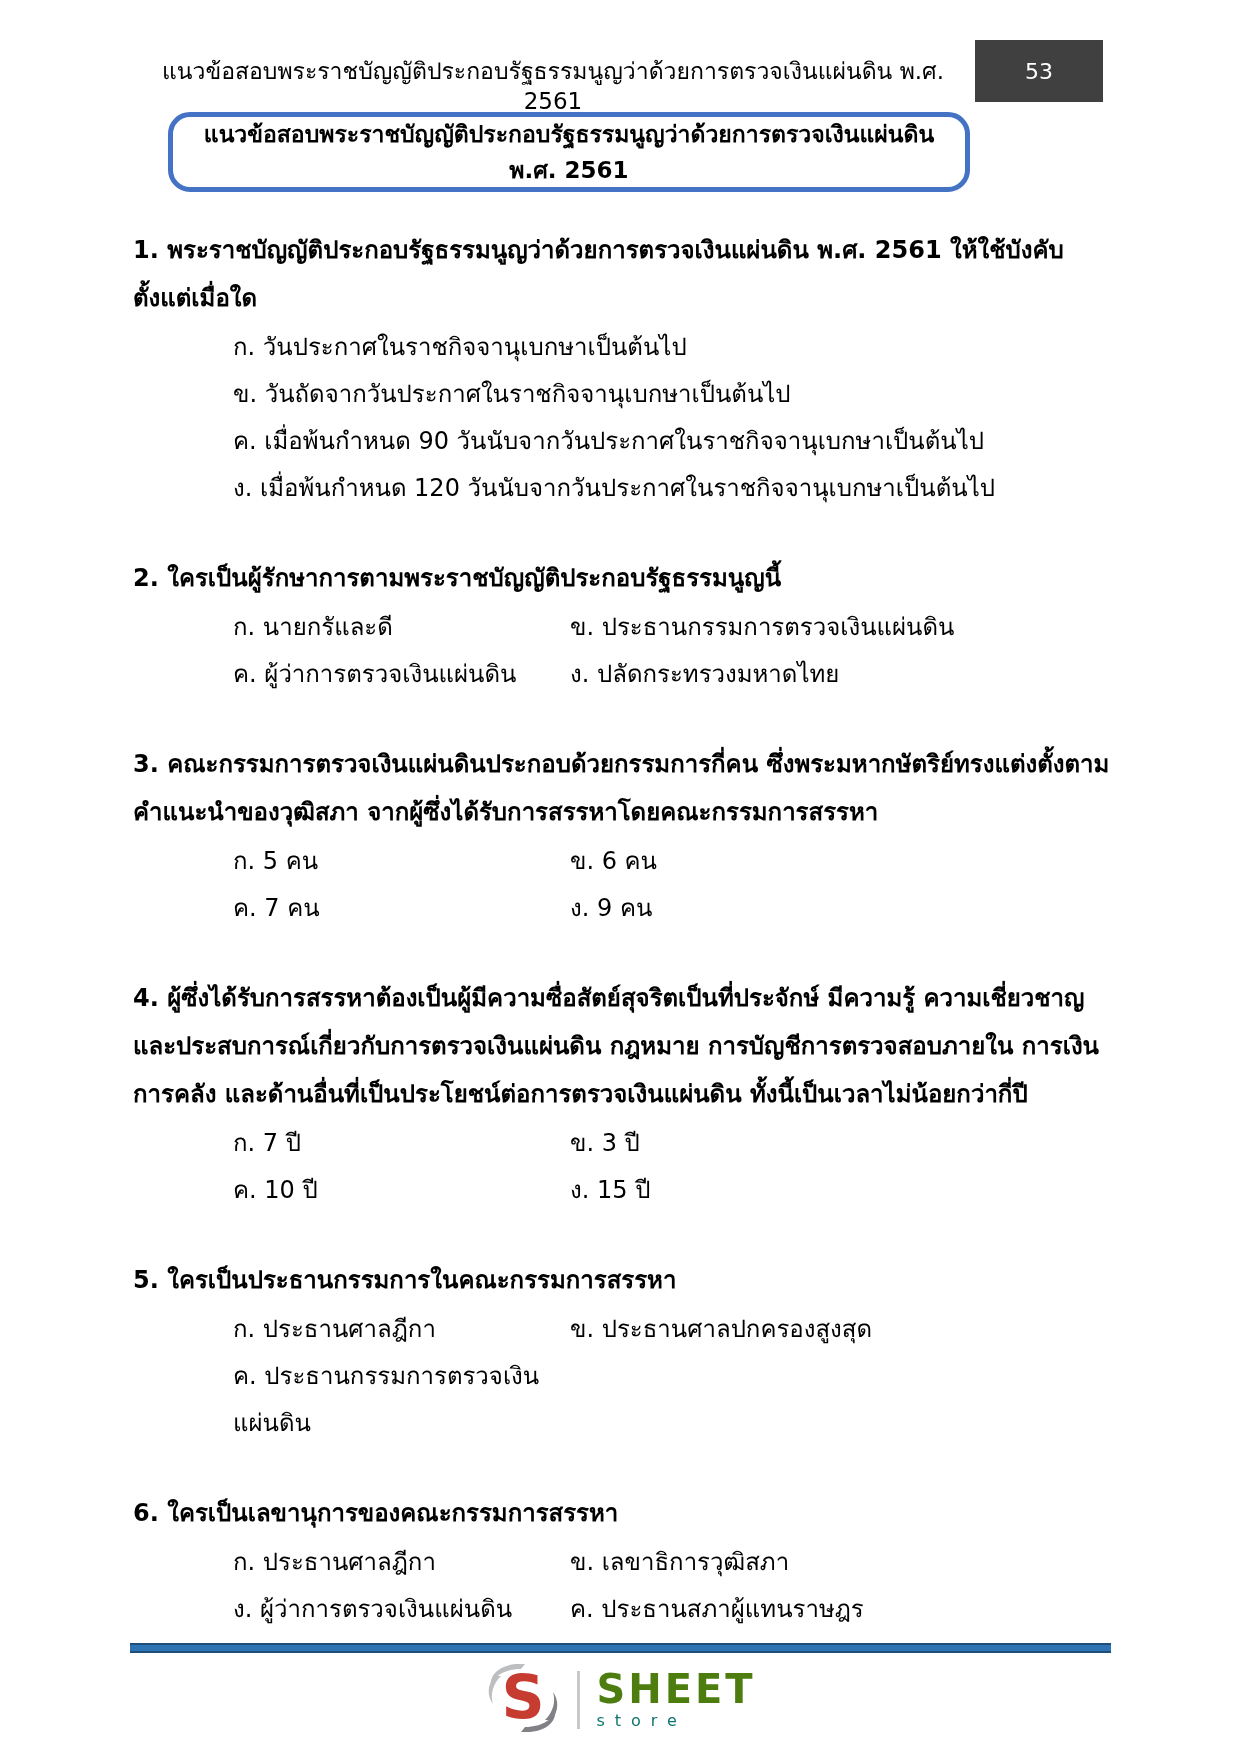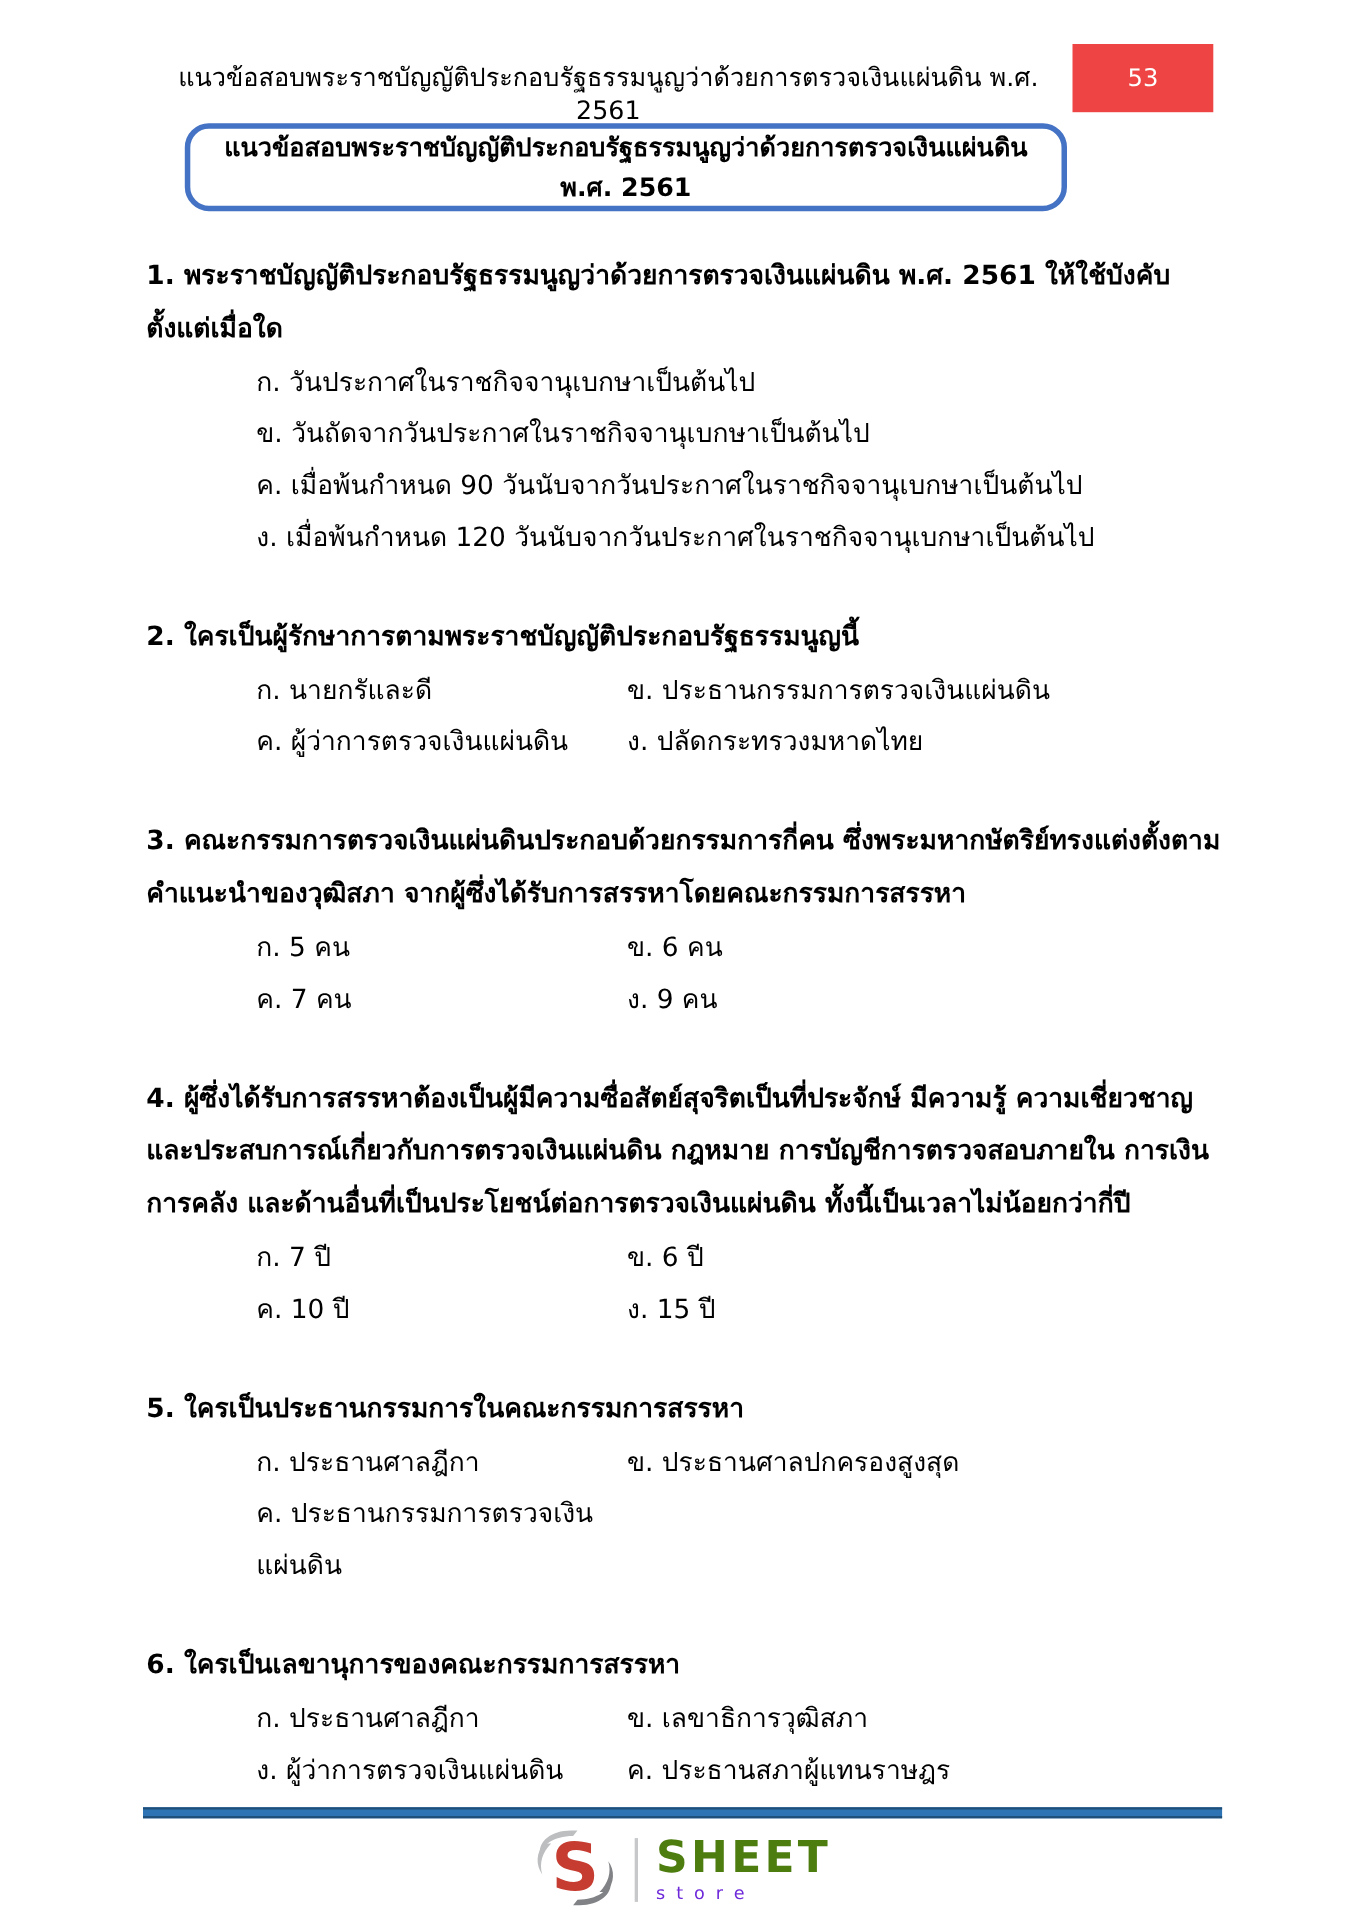--- a/index.html
+++ b/index.html
@@ -13,21 +13,21 @@
   }
   .page { position: absolute; inset: 0; }
 
   
   .header-title {
     position: absolute; top: 56px; left: 133px; width: 840px;
     text-align: center; font-size: 23px; line-height: 30px;
   }
   .page-number-box {
     position: absolute; top: 40px; left: 975px; width: 128px; height: 62px;
-    background: #ef4444; color: #ffffff;
+    background: #404040; color: #ffffff;
     display: flex; align-items: center; justify-content: center;
     font-size: 22px;
   }
 
   
   .title-box {
     position: absolute; top: 112px; left: 168px; width: 802px; height: 80px;
     box-sizing: border-box;
     border: 5px solid #4472C4; border-radius: 22px;
     background: #ffffff;
@@ -56,21 +56,21 @@
     position: absolute; top: 1662px; left: 0; width: 1241px;
     display: flex; align-items: center; justify-content: center; gap: 16px;
   }
   .logo-divider { width: 3px; height: 58px; background: #C7C8CA; }
   .logo-text-col { display: flex; flex-direction: column; align-items: flex-start; }
   .logo-title {
     font-size: 40px; font-weight: bold; color: #4d7c0f;
     letter-spacing: 3px; line-height: 40px;
   }
   .logo-subtitle {
-    font-size: 16px; color: #6d28d9; letter-spacing: 10px;
+    font-size: 16px; color: #0f766e; letter-spacing: 10px;
     line-height: 20px; margin-top: 2px;
   }
 </style>
 </head>
 <body>
 
 <div class="page">
 
   <div class="header-title">แนวข้อสอบพระราชบัญญัติประกอบรัฐธรรมนูญว่าด้วยการตรวจเงินแผ่นดิน พ.ศ. 2561</div>
   <div class="page-number-box">
@@ -110,21 +110,21 @@
         <div>ข. 6 คน</div>
         <div>ค. 7 คน</div>
         <div>ง. 9 คน</div>
       </div>
     </section>
 
     <section class="question">
       <p class="q-text">4. ผู้ซึ่งได้รับการสรรหาต้องเป็นผู้มีความซื่อสัตย์สุจริตเป็นที่ประจักษ์ มีความรู้ ความเชี่ยวชาญ และประสบการณ์เกี่ยวกับการตรวจเงินแผ่นดิน กฎหมาย การบัญชีการตรวจสอบภายใน การเงินการคลัง และด้านอื่นที่เป็นประโยชน์ต่อการตรวจเงินแผ่นดิน ทั้งนี้เป็นเวลาไม่น้อยกว่ากี่ปี</p>
       <div class="choices choices-grid">
         <div>ก. 7 ปี</div>
-        <div>ข. 6 ปี</div>
+        <div>ข. 3 ปี</div>
         <div>ค. 10 ปี</div>
         <div>ง. 15 ปี</div>
       </div>
     </section>
 
     <section class="question">
       <p class="q-text">5. ใครเป็นประธานกรรมการในคณะกรรมการสรรหา</p>
       <div class="choices choices-grid">
         <div>ก. ประธานศาลฎีกา</div>
         <div>ข. ประธานศาลปกครองสูงสุด</div>

